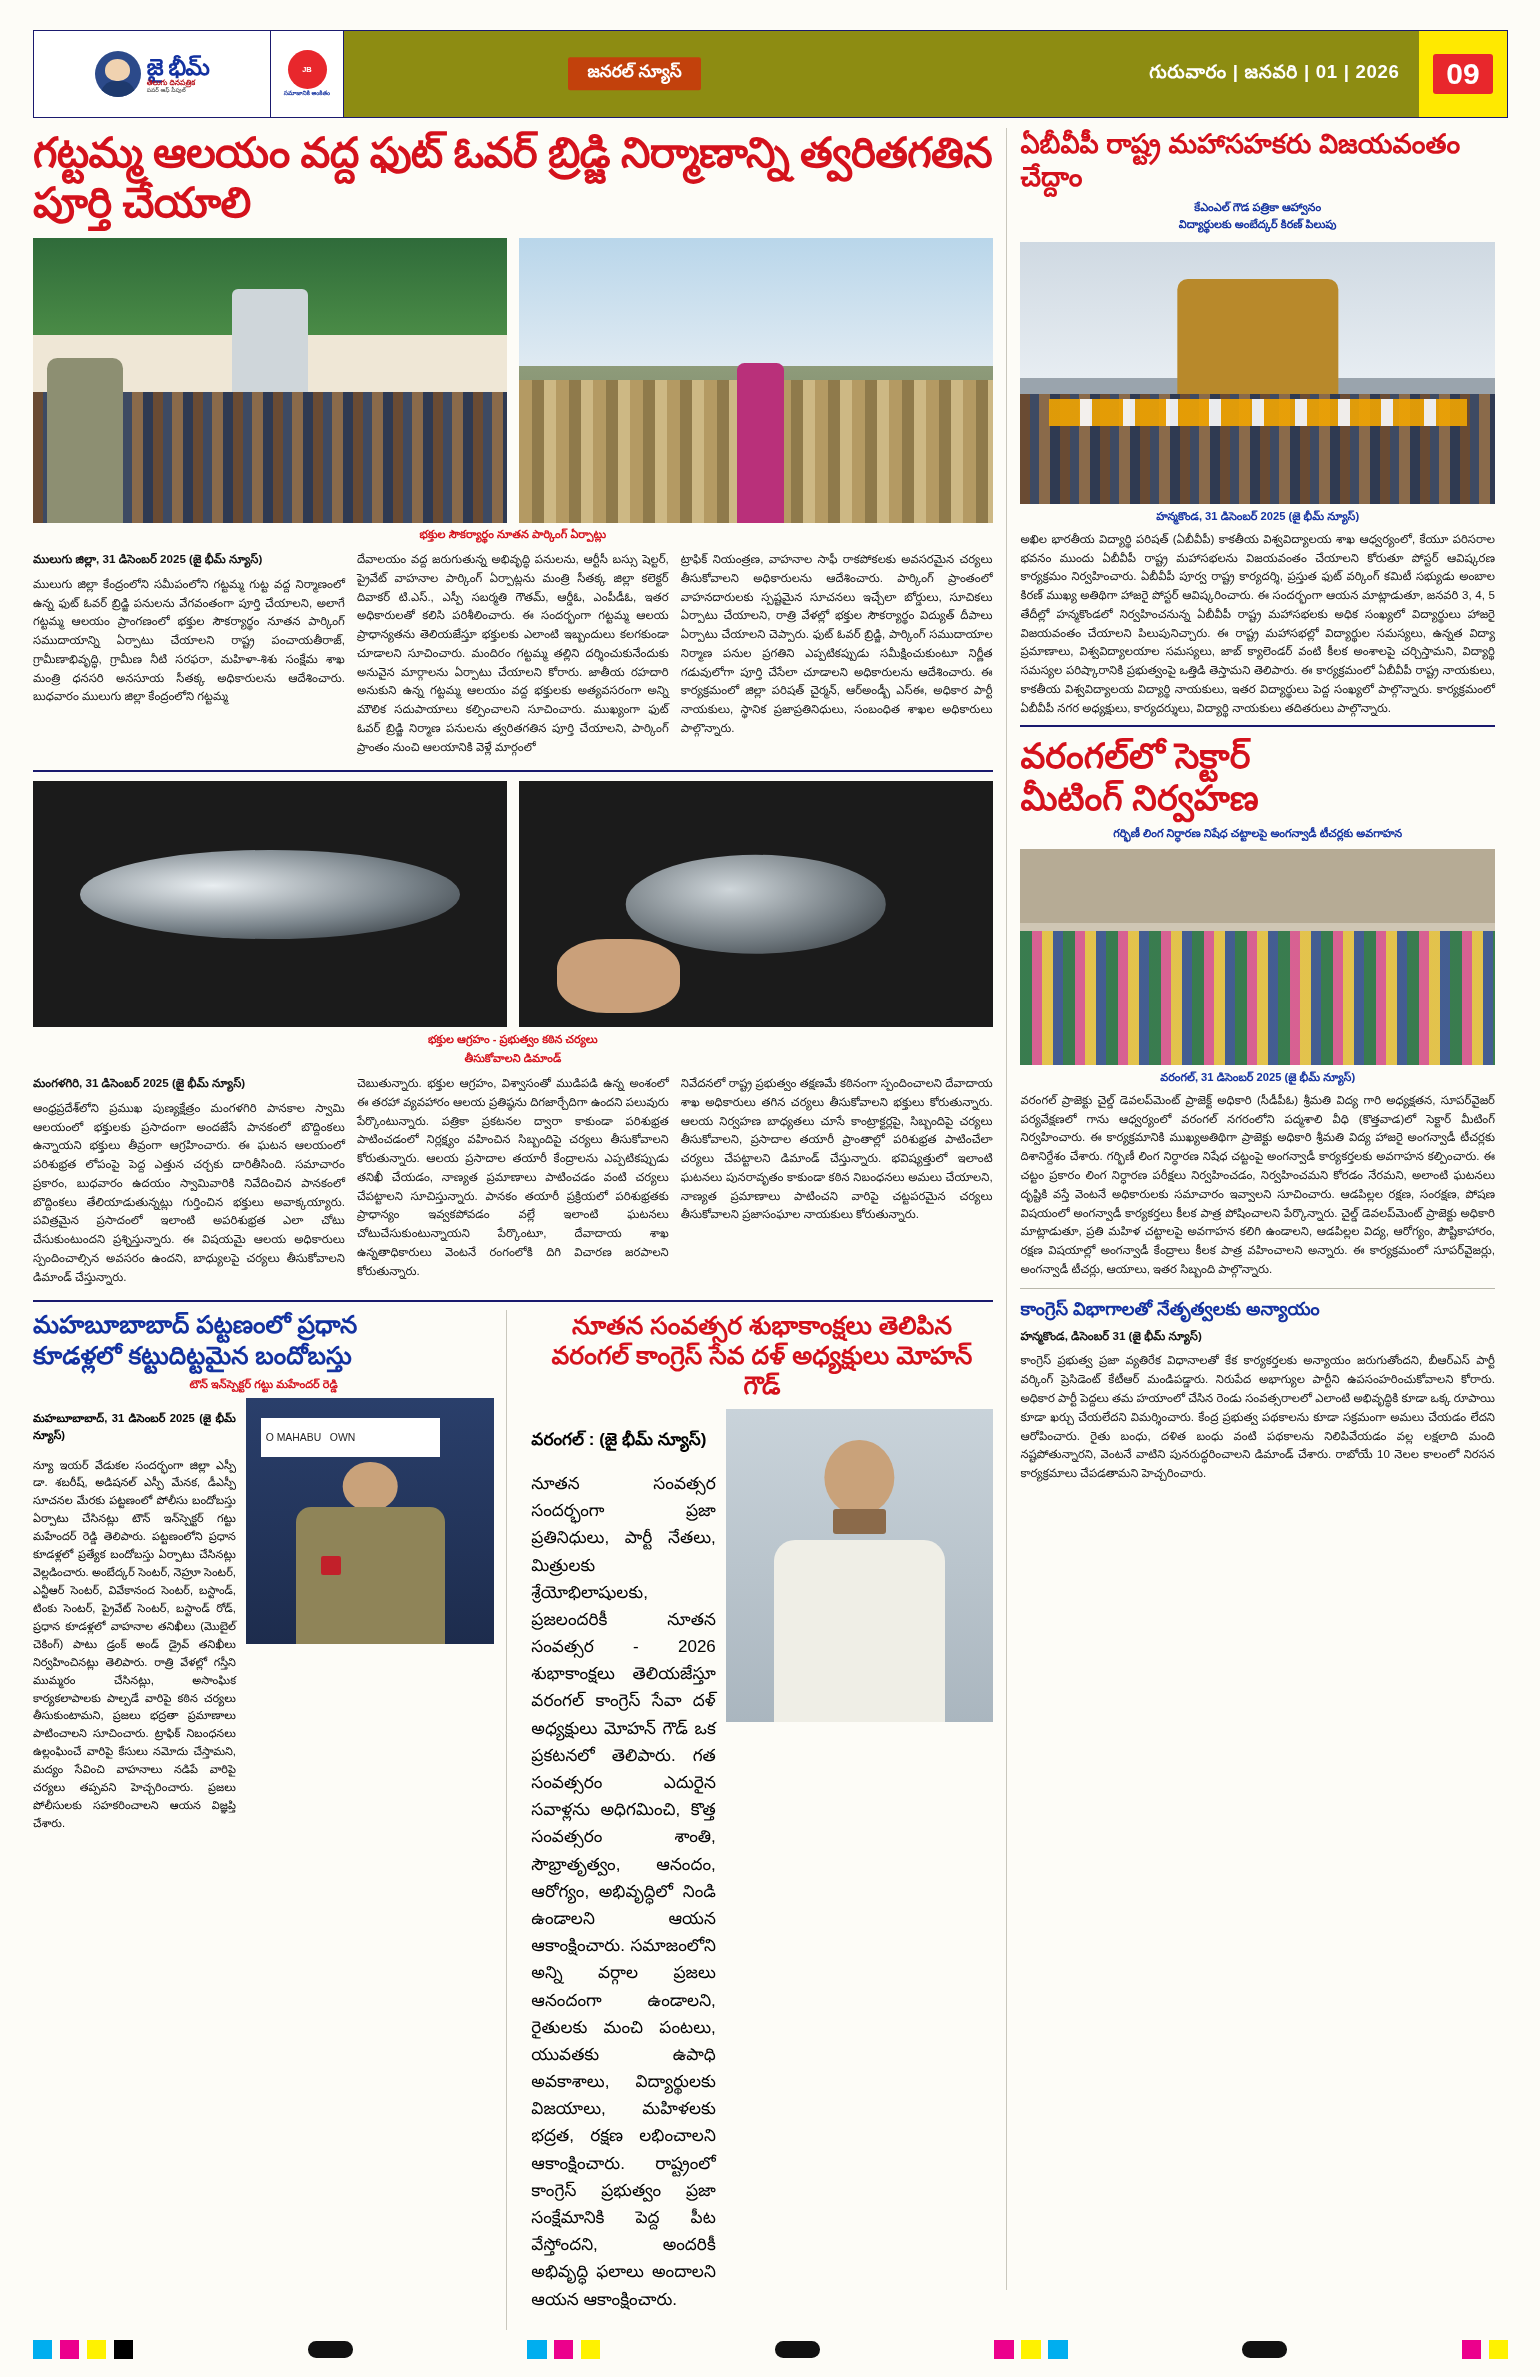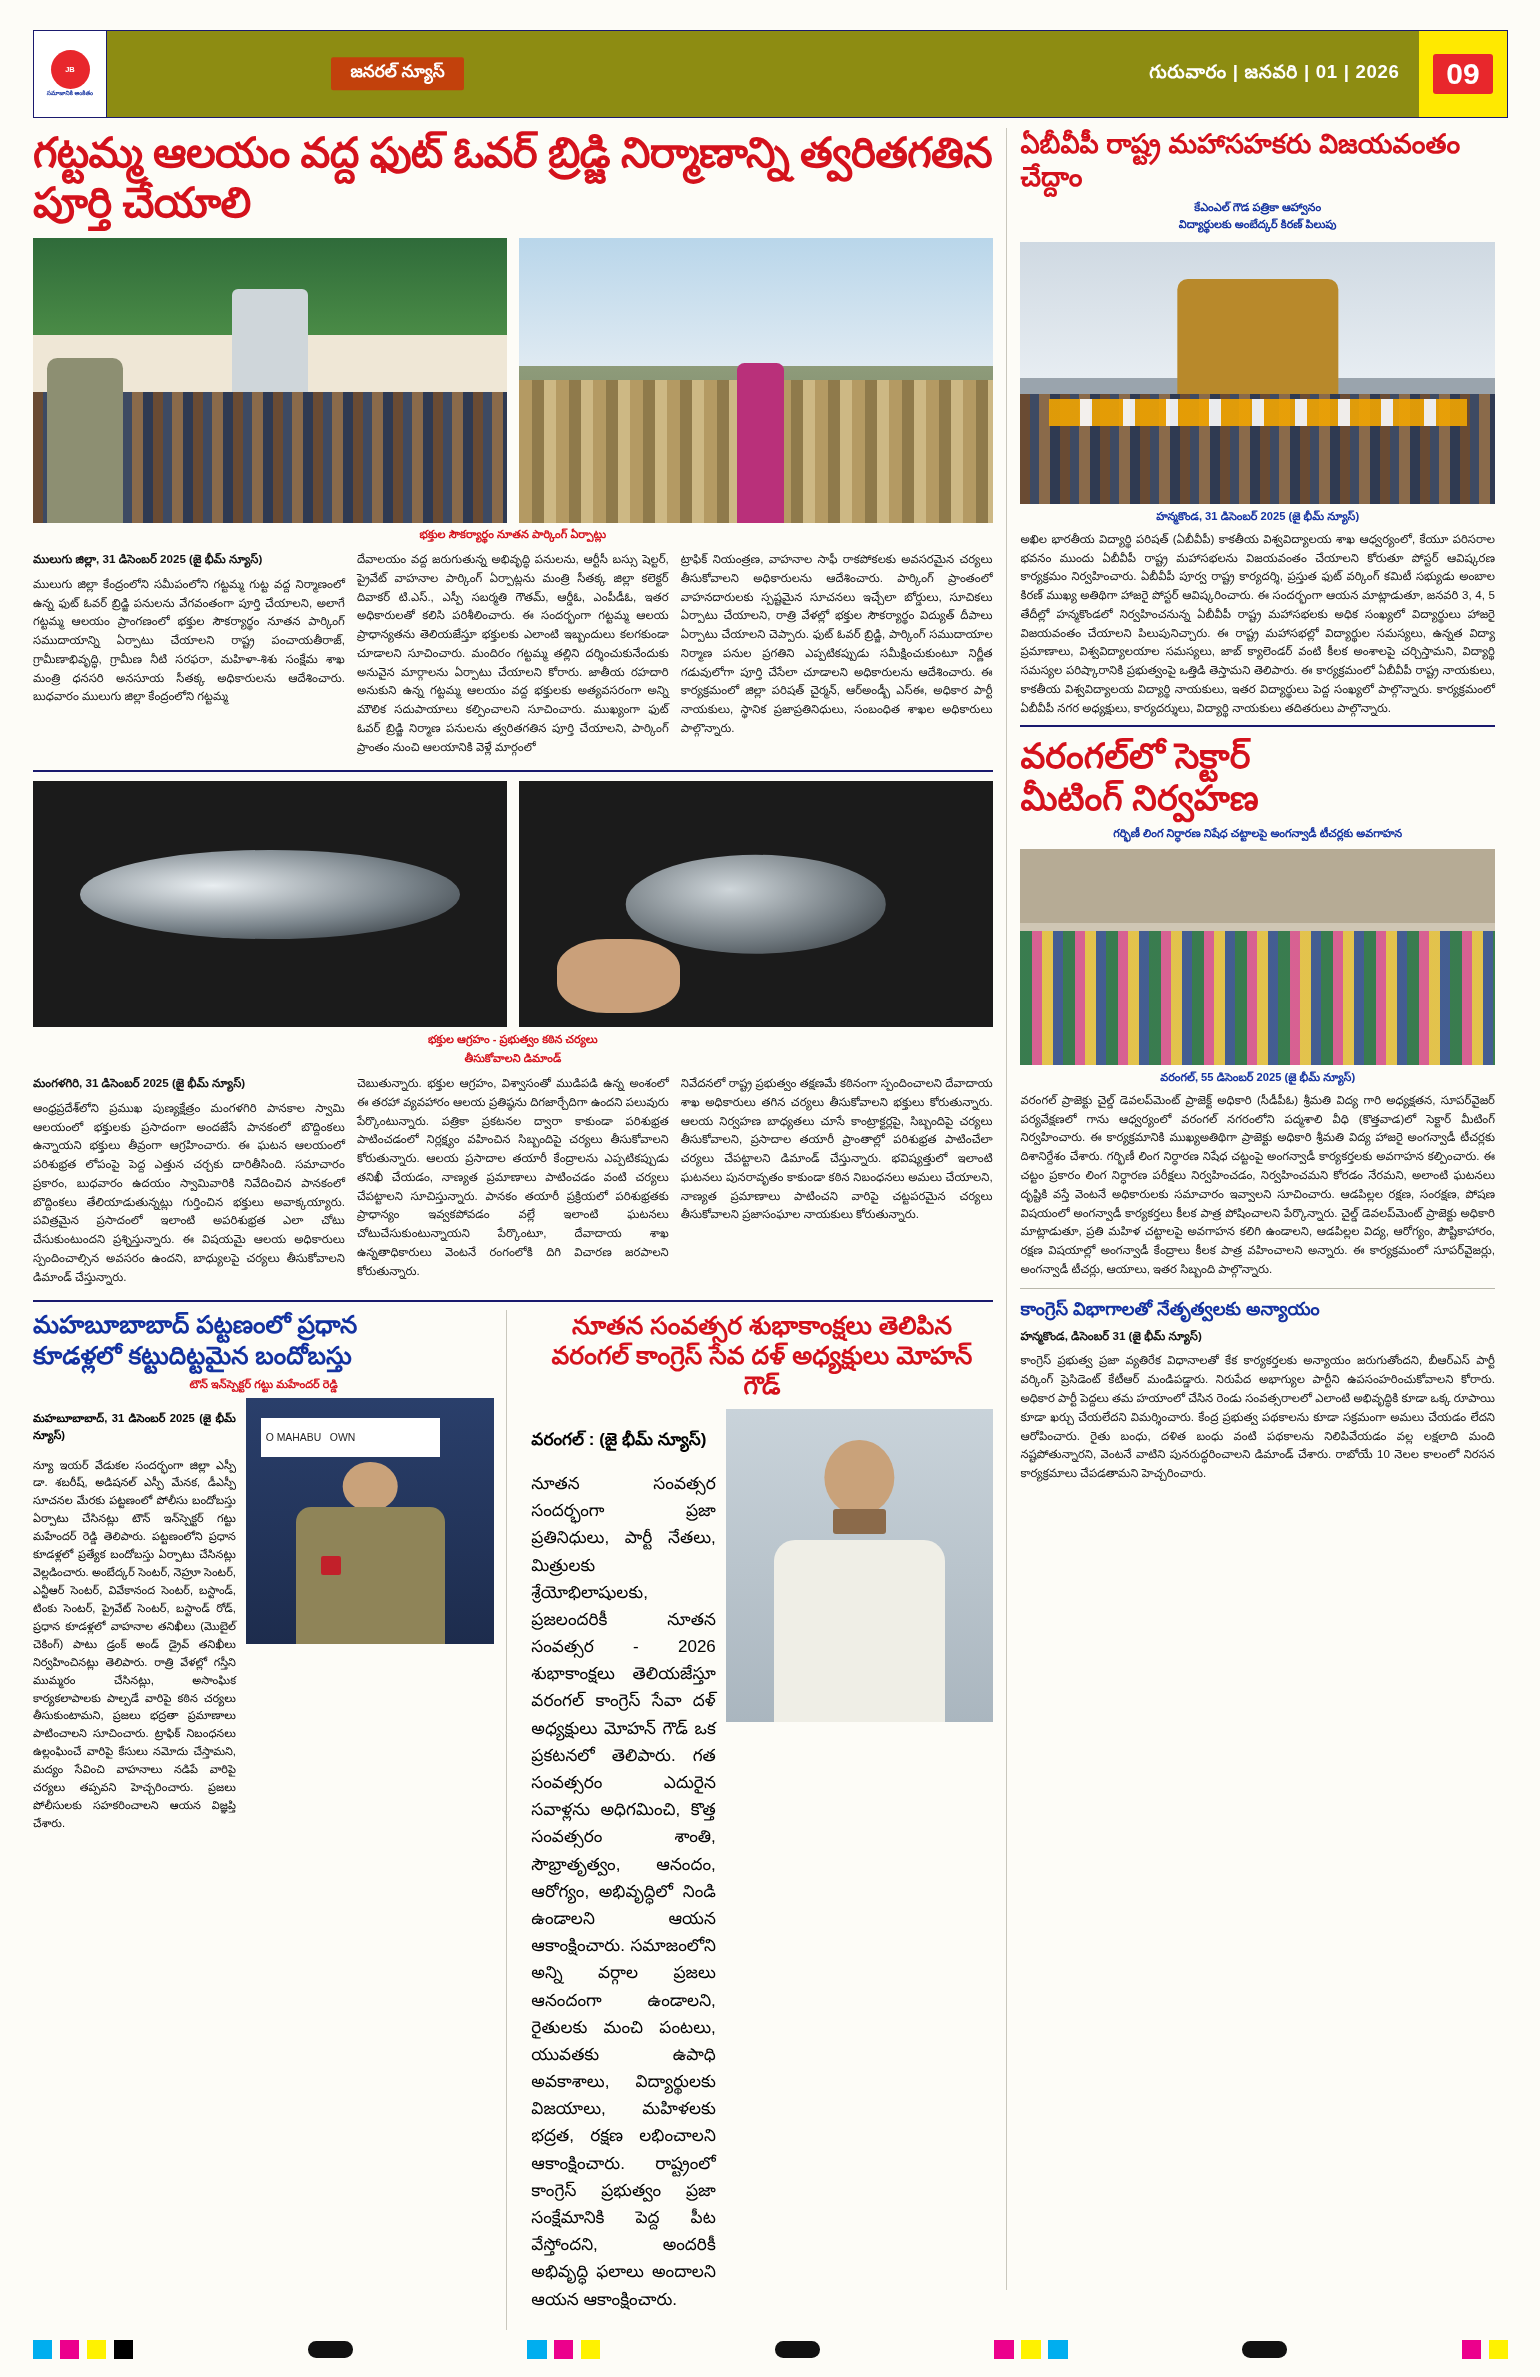--- a/index.html
+++ b/index.html
@@ -83,20 +83,28 @@
   .gapfill{flex:1;}
   .blk{width:45px;height:16.4px;background:#111;border-radius:8.2px;}
 </style>
 </head>
 <body>
 
 <div class="page">
   <div class="inner">
 
     <div class="masthead">
+      <div class="mast-logo">
+        <div class="logo-face"></div>
+        <div class="logo-text">
+          <span class="logo-jb">జై భీమ్</span>
+          <span class="logo-sub">తెలుగు దినపత్రిక</span>
+          <span class="logo-sub2">పవర్ ఆఫ్ పీపుల్</span>
+        </div>
+      </div>
       <div class="mast-badge">
         <div class="badge-circle">JB</div>
         <div class="badge-cap">సమాజానికి అంకితం</div>
       </div>
       <div class="mast-mid">
         <div class="cat-tag">జనరల్ న్యూస్</div>
         <div class="mast-date">గురువారం | జనవరి | 01 | 2026</div>
       </div>
       <div class="mast-pageno">
         <div class="pageno-box">09</div>
@@ -240,21 +248,21 @@
         <div>
           <div class="right-head" style="font-size:35px;">వరంగల్‌లో సెక్టార్</div>
           <div class="right-head" style="font-size:35px;">మీటింగ్ నిర్వహణ</div>
           <div class="right-sub">గర్భిణీ లింగ నిర్ధారణ నిషేధ చట్టాలపై అంగన్వాడీ టీచర్లకు అవగాహన</div>
 
           <div class="photo" style="height:216px;margin-top:7.5px;">
             <div style="position:absolute;inset:0;background:#cfc6b4;"></div>
             <div class="chairs" style="top:38%;"></div>
             <div style="position:absolute;left:0;top:0;right:0;height:34%;background:#b6ab95;"></div>
           </div>
-          <div class="cap">వరంగల్, 55 డిసెంబర్ 2025 (జై భీమ్ న్యూస్)</div>
+          <div class="cap">వరంగల్, 31 డిసెంబర్ 2025 (జై భీమ్ న్యూస్)</div>
 
           <div class="rtext" style="margin-top:6px;">
             <p>వరంగల్ ప్రాజెక్టు చైల్డ్ డెవలప్‌మెంట్ ప్రాజెక్ట్ అధికారి (సీడీపీఓ) శ్రీమతి విద్య గారి అధ్యక్షతన, సూపర్‌వైజర్ పర్యవేక్షణలో గాను ఆధ్వర్యంలో వరంగల్ నగరంలోని పద్మశాలి వీధి (కొత్తవాడ)లో సెక్టార్ మీటింగ్ నిర్వహించారు. ఈ కార్యక్రమానికి ముఖ్యఅతిథిగా ప్రాజెక్టు అధికారి శ్రీమతి విద్య హాజరై అంగన్వాడీ టీచర్లకు దిశానిర్దేశం చేశారు. గర్భిణీ లింగ నిర్ధారణ నిషేధ చట్టంపై అంగన్వాడీ కార్యకర్తలకు అవగాహన కల్పించారు. ఈ చట్టం ప్రకారం లింగ నిర్ధారణ పరీక్షలు నిర్వహించడం, నిర్వహించమని కోరడం నేరమని, అలాంటి ఘటనలు దృష్టికి వస్తే వెంటనే అధికారులకు సమాచారం ఇవ్వాలని సూచించారు. ఆడపిల్లల రక్షణ, సంరక్షణ, పోషణ విషయంలో అంగన్వాడీ కార్యకర్తలు కీలక పాత్ర పోషించాలని పేర్కొన్నారు. చైల్డ్ డెవలప్‌మెంట్ ప్రాజెక్టు అధికారి మాట్లాడుతూ, ప్రతి మహిళ చట్టాలపై అవగాహన కలిగి ఉండాలని, ఆడపిల్లల విద్య, ఆరోగ్యం, పౌష్టికాహారం, రక్షణ విషయాల్లో అంగన్వాడీ కేంద్రాలు కీలక పాత్ర వహించాలని అన్నారు. ఈ కార్యక్రమంలో సూపర్‌వైజర్లు, అంగన్వాడీ టీచర్లు, ఆయాలు, ఇతర సిబ్బంది పాల్గొన్నారు.</p>
           </div>
         </div>
 
         <div class="thin-rule"></div>
 
         <div>
           <div class="sec-head-blue" style="font-size:18px;">కాంగ్రెస్ విభాగాలతో నేతృత్వలకు అన్యాయం</div>

